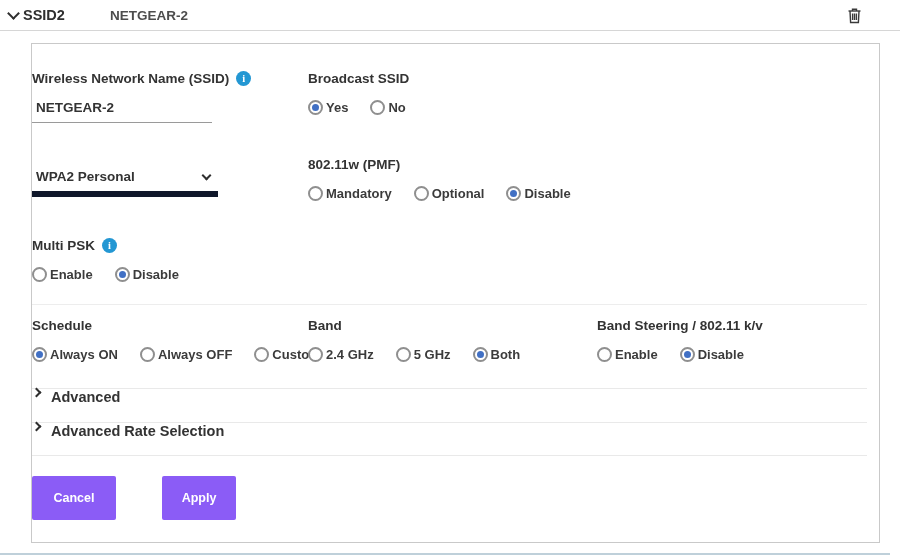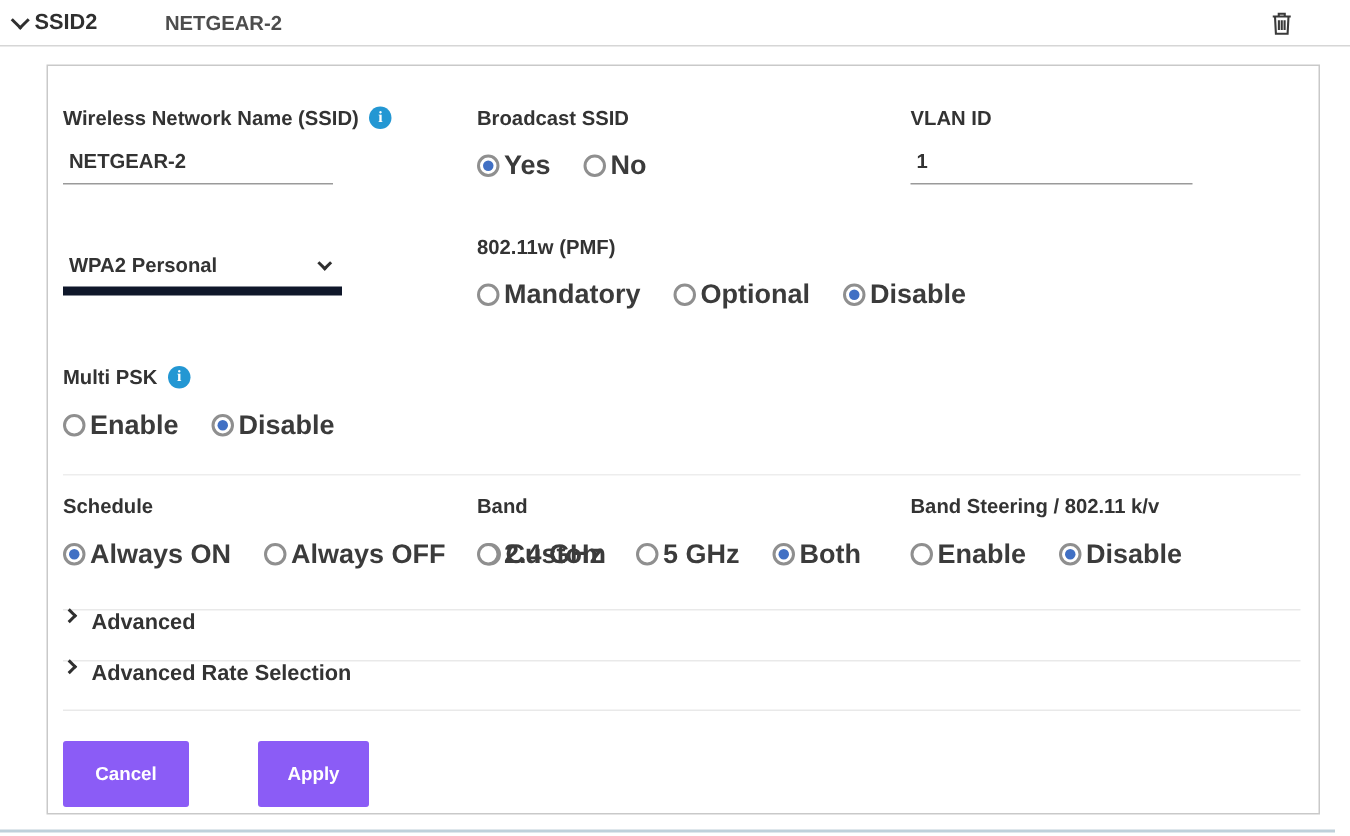--- a/index.html
+++ b/index.html
@@ -13,21 +13,21 @@
   .chev-down { width: 9px; height: 9px; border-left: 2px solid #2f2f2f;
     border-bottom: 2px solid #2f2f2f; transform: rotate(-45deg);
     margin: -4px 5px 0 0; cursor: pointer; }
   .hdr-title { font-size: 14.5px; font-weight: 700; color: #2f2f2f; }
   .hdr-ssid { font-size: 13.5px; font-weight: 600; color: #4d4d4d; margin-left: 45px; }
   .trash-btn { margin-left: auto; margin-right: 24px; background: none; border: none;
     cursor: pointer; padding: 2px; line-height: 0; }
 
   
   .panel { position: absolute; left: 31px; top: 43px; width: 849px; height: 500px;
-    border: 1px solid #c9c9c9; background: #fff; padding: 26px 12px 0 10px; }
+    border: 1px solid #c9c9c9; background: #fff; padding: 26px 12px 0 0; }
   .grid3 { display: grid; grid-template-columns: 276px 289px 1fr; }
   .field-label { height: 17px; display: flex; align-items: center; gap: 7px;
     font-size: 13.5px; font-weight: 700; color: #333; white-space: nowrap; }
   .info-dot { width: 15px; height: 15px; border-radius: 50%; background: #2397d3;
     color: #fff; font: 700 10.5px "Liberation Serif", serif; display: inline-flex;
     align-items: center; justify-content: center; cursor: pointer; flex: none; }
   .ctrl { margin-top: 11px; }
   .uline { border: none; outline: none; background: transparent;
     border-bottom: 1px solid #9a9a9a; font: 600 13.5px "Liberation Sans", sans-serif;
     color: #333; padding: 2px 2px 7px 4px; }
@@ -35,21 +35,21 @@
   .in-vlan { width: 188px; }
   .in-pass { width: 158px; letter-spacing: 1px; border-bottom: 1px solid #9a9a9a; }
 
   
   .radio-row { display: flex; align-items: center; margin-top: 13px; }
   .radio-opt { display: flex; align-items: center; cursor: pointer; margin-right: 22px; }
   .rdot { width: 15px; height: 15px; border: 2px solid #8f8f8f; border-radius: 50%;
     position: relative; flex: none; background: #fff; }
   .radio-opt.selected .rdot::after { content: ""; position: absolute; left: 2px; top: 2px;
     width: 7px; height: 7px; border-radius: 50%; background: #4170c4; }
-  .radio-opt .olbl { font-size: 18px; font-weight: 700; color: #3b3b3b;
+  .radio-opt .olbl { font-size: 13px; font-weight: 700; color: #3b3b3b;
     margin-left: 3px; white-space: nowrap; }
 
   
   .sel { width: 186px; display: flex; align-items: center; justify-content: space-between;
     border-bottom: 6px solid #0f172a; padding: 2px 8px 7px 4px; cursor: pointer; }
   .sel-val { font-size: 13.5px; font-weight: 600; color: #333; }
   .sel-chev { width: 7px; height: 7px; border-left: 2px solid #2f2f2f;
     border-bottom: 2px solid #2f2f2f; transform: rotate(-45deg); margin-top: -3px; }
 
   
@@ -122,26 +122,20 @@
           <span class="radio-opt selected">
             <span class="rdot"></span>
             <span class="olbl">Yes</span>
           </span>
           <span class="radio-opt">
             <span class="rdot"></span>
             <span class="olbl">No</span>
           </span>
         </div>
       </div>
-      <div>
-        <div class="field-label">VLAN ID</div>
-        <div class="ctrl">
-          <input class="uline in-vlan" value="1" style="">
-        </div>
-      </div>
     </div>
 
     <div class="grid3 row2">
       <div>
         <div class="ctrl sel">
           <span class="sel-val">WPA2 Personal</span>
           <span class="sel-chev"></span>
         </div>
       </div>
       <div>

